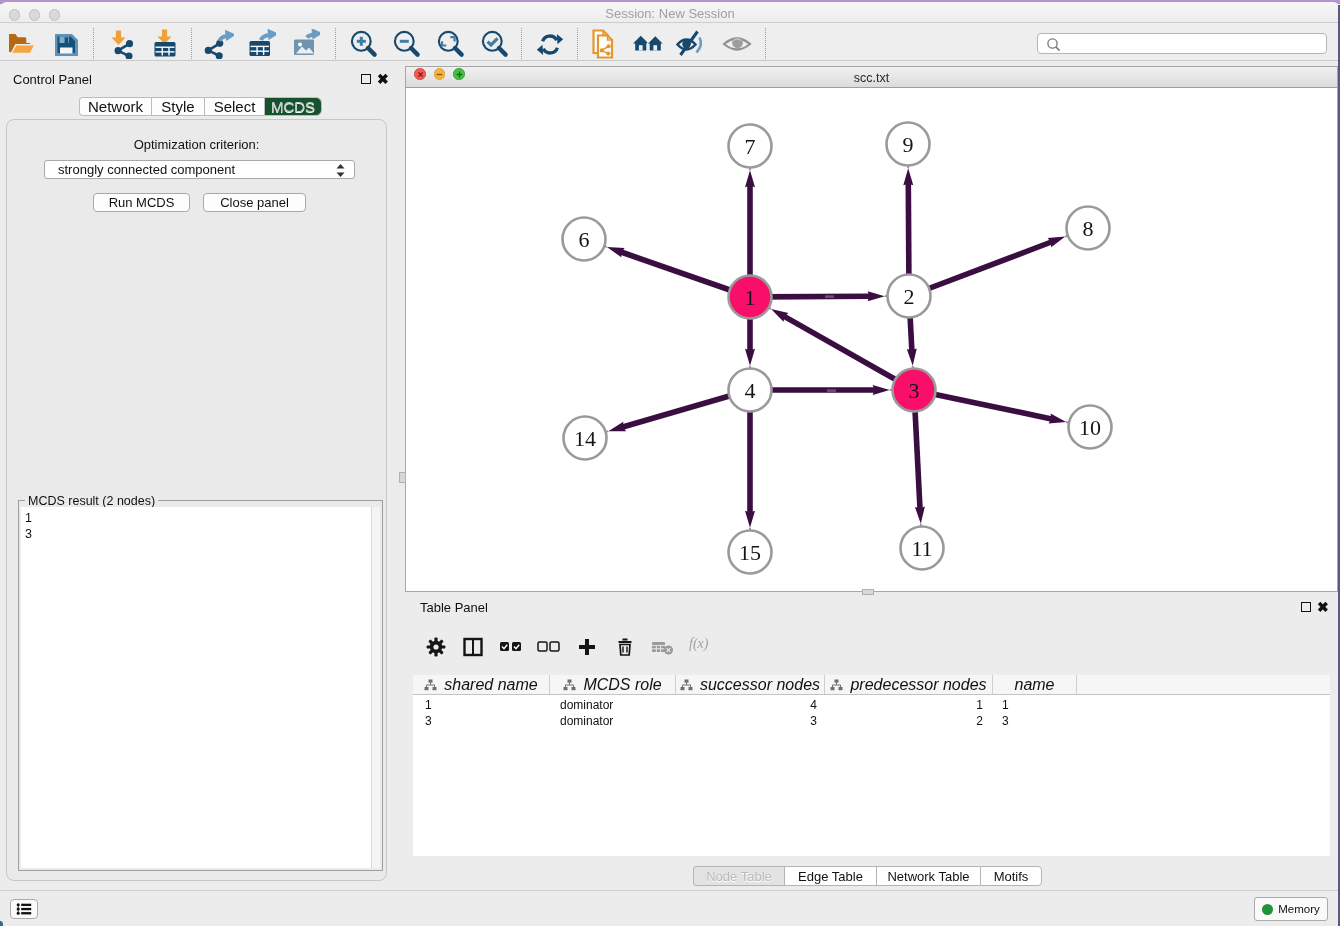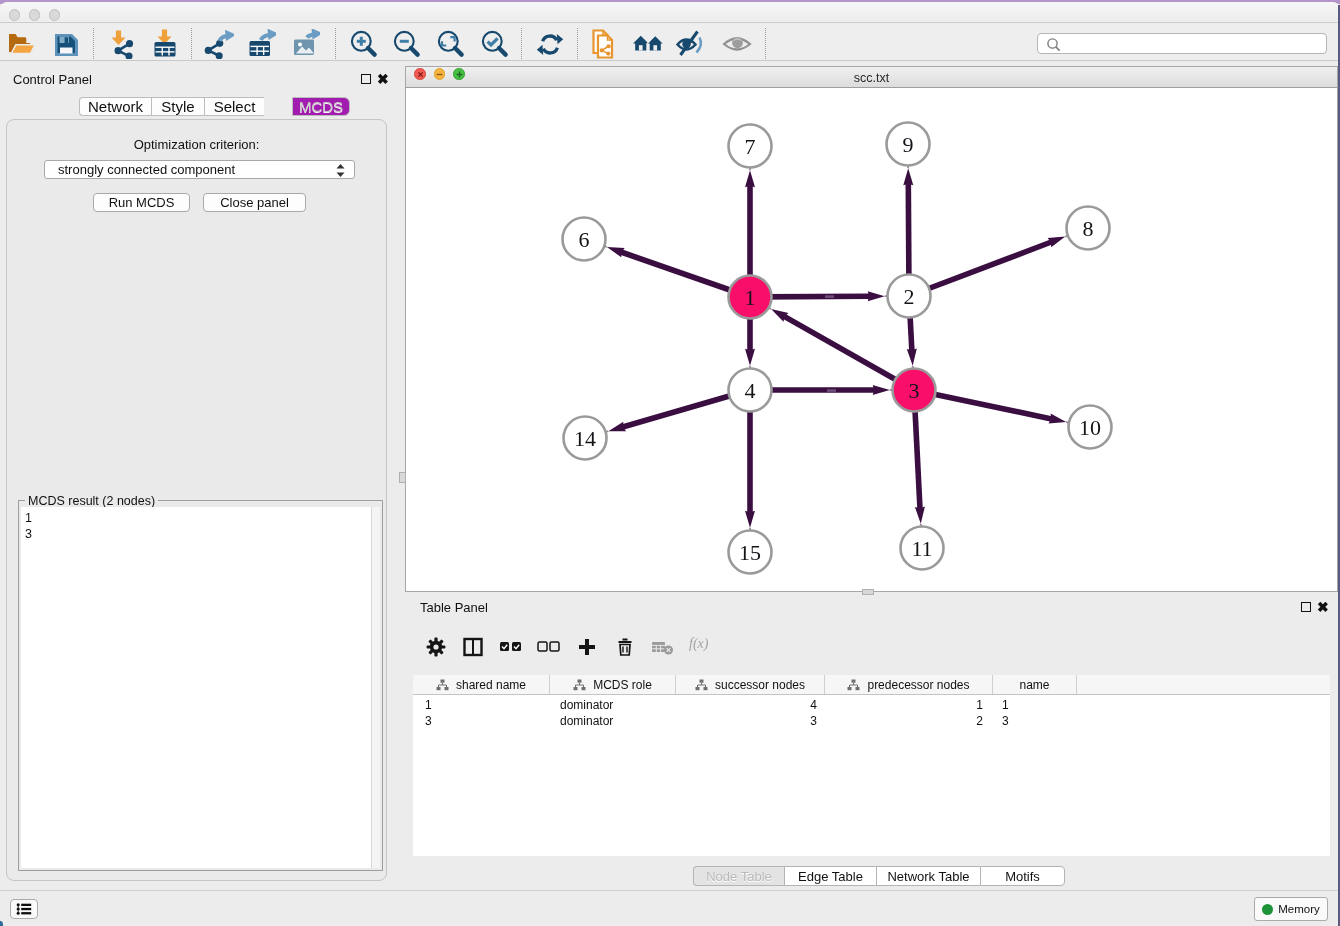--- a/index.html
+++ b/index.html
@@ -18,42 +18,42 @@
   border:1px solid #b5b5b5; border-radius:4px; }
 
 #cptitle { left:13px; top:72px; font-size:13px; }
 .float-ic { position:absolute; top:74px; width:10px; height:10px; border:1.6px solid #111; }
 .close-ic { position:absolute; top:71px; font-size:14px; font-weight:bold; }
 #cp-tabs { left:79px; top:97px; height:19px; display:flex; font-size:15px; }
 .cptab { background:#fdfdfd; border:1px solid #bcbcbc; border-right:none; display:flex;
   align-items:center; justify-content:center; }
 .cptab.first { border-radius:4px 0 0 4px; }
 .cptab.last  { border-radius:0 6px 6px 0; border-right:1px solid #bcbcbc; }
-.cptab.selgray { background:#a21caf; color:#c8c8c8; text-shadow:0 1px 0 #fafafa;margin-left:28px; }
+.cptab.selgray { background:#14532d; color:#c8c8c8; text-shadow:0 1px 0 #fafafa; }
 #cp-content { left:6px; top:119px; width:381px; height:762px; border:1px solid #c6c6c6;
   border-radius:8px; background:#eaeaea; }
 #optlabel { left:0; top:137px; width:393px; text-align:center; font-size:13px; }
 #dropdown { left:44px; top:160px; width:311px; height:19px; background:#fff; border:1px solid #a9a9a9;
   border-radius:3px; font-size:13px; line-height:17px; padding-left:13px; }
 .btn { position:absolute; height:19px; background:#fdfdfd; border:1px solid #a9a9a9; border-radius:4px;
   font-size:13px; text-align:center; line-height:17px; }
 #fieldset { left:18px; top:500px; width:365px; height:371px; border:1px solid #9e9e9e; }
 #fslegend { left:25px; top:494px; font-size:12.5px; background:#eaeaea; padding:0 3px; }
 #fsinner { left:21px; top:507px; width:359px; height:361px; background:#fff; font-size:12.5px; line-height:16px; padding:3px 0 0 4px; }
 #fsscroll { left:371px; top:507px; width:9px; height:361px; background:#f4f4f4; border-left:1px solid #d8d8d8; }
 
 #netwin { left:405px; top:66px; width:933px; height:526px; border:1px solid #a6a6a6; border-top:none; background:#fff; }
 #nettb { left:405px; top:66px; width:933px; height:22px; background:linear-gradient(#f0f0f0,#dcdcdc);
   border:1px solid #a6a6a6; border-bottom:1px solid #9e9e9e; }
 #nettitle { position:absolute; left:0; top:3.5px; width:100%; text-align:center; font-size:12.5px; color:#2a2a2a; }
 #graph { left:406px; top:88px; width:931px; height:503px; background:#fff; }
 
 #tptitle { left:420px; top:600px; font-size:13px; }
 .tpi { position:absolute; top:637px; }
-#thead { left:413px; top:675px; width:917px; height:20px; background:#f6f6f6; border-bottom:1px solid #c4c4c4; font-size:12px; }
+#thead { left:413px; top:675px; width:917px; height:20px; background:#f6f6f6; border-bottom:1px solid #c4c4c4; font-size:16px;font-style:italic; }
 .hcell { position:absolute; top:0; height:19px; display:flex; align-items:center; justify-content:center; border-right:1px solid #cfcfcf; }
 .hic { margin-right:7px; }
 #tbody { left:413px; top:695px; width:917px; height:161px; background:#fff; font-size:12px; }
 .trow { position:absolute; height:16px; line-height:16px; }
 #tabbar { left:693px; top:866px; height:20px; display:flex; font-size:13px; }
 .btab { background:#fff; border:1px solid #b4b4b4; border-right:none; display:flex; align-items:center; justify-content:center; }
 .btab.first { border-radius:4px 0 0 4px; }
 .btab.last { border-radius:0 4px 4px 0; border-right:1px solid #b4b4b4; }
 .btab.selgray { background:#e3e3e3; color:#b9b9b9; text-shadow:0 1px 0 #fff; }
 
@@ -66,20 +66,21 @@
 #redge { left:1337.5px; top:5px; width:2.5px; height:921px; background:#5a5a80; }
 .fx { font-family:"Liberation Serif"; font-style:italic; font-size:14px; color:#a3a3a3; }
 .tablewrap { position:absolute; left:413px; top:675px; width:917px; height:181px; border:1px solid #9e9e9e; border-top:1px solid #9e9e9e; }
 </style></head><body>
 <div id="app">
   <div class="abs" id="desk"></div>
   <div class="abs" id="titlebar">
     <div class="graydot" style="left:8.5px"></div>
     <div class="graydot" style="left:28.5px"></div>
     <div class="graydot" style="left:48.5px"></div>
+    <div id="wtitle">Session: New Session</div>
   </div>
   <div class="abs" id="toolbar">
       <svg class="tbi" style="left:6px" width="30" height="30" viewBox="0 0 30 30">
         <path d="M3 23 V5 h6.5 l2.2 3.2 h6.8 c1.2 0 1.8 0.6 1.8 1.8 V14 h4.2 L16 24 z" fill="#b56a10"></path>
         <path d="M5.2 24.5 L9.8 15.8 H29 L24.4 24.5 z" fill="#f4a441" stroke="#ededed" stroke-width="1.5"></path>
       </svg>
       <svg class="tbi" style="left:50px" width="30" height="30" viewBox="0 0 30 30">
         <path d="M5 5 h17 l6 6 v16 H5 z" fill="#5d93ba"></path>
         <path d="M7.5 7.5 h13 l4.5 4.5 v12 h-17.5 z" fill="#15507a"></path>
         <rect x="9.5" y="7.5" width="9.5" height="6.5" fill="#82abc6"></rect>
@@ -414,21 +415,21 @@
     <div class="trow" style="left:12px;top:18px">3</div>
     <div class="trow" style="left:147px;top:18px">dominator</div>
     <div class="trow" style="left:263px;top:18px;width:141px;text-align:right">3</div>
     <div class="trow" style="left:412px;top:18px;width:158px;text-align:right">2</div>
     <div class="trow" style="left:589px;top:18px">3</div>
   </div>
   <div class="abs" id="tabbar">
     <div class="btab first selgray" style="width:91px">Node Table</div>
     <div class="btab" style="width:92px">Edge Table</div>
     <div class="btab" style="width:104px">Network Table</div>
-    <div class="btab last" style="width:85px">Motifs</div>
+    <div class="btab last" style="width:62px">Motifs</div>
   </div>
 
   <div class="abs" id="statusbar"></div>
   <div class="abs" id="listbtn">
       <svg width="16" height="12" viewBox="0 0 16 12">
         <line x1="2.2" y1="1.5" x2="2.2" y2="10.5" stroke="#111" stroke-width="0.8"></line>
         <g fill="#111">
           <circle cx="2.2" cy="1.8" r="1.55"></circle>
           <circle cx="2.2" cy="6" r="1.55"></circle>
           <circle cx="2.2" cy="10.2" r="1.55"></circle>

